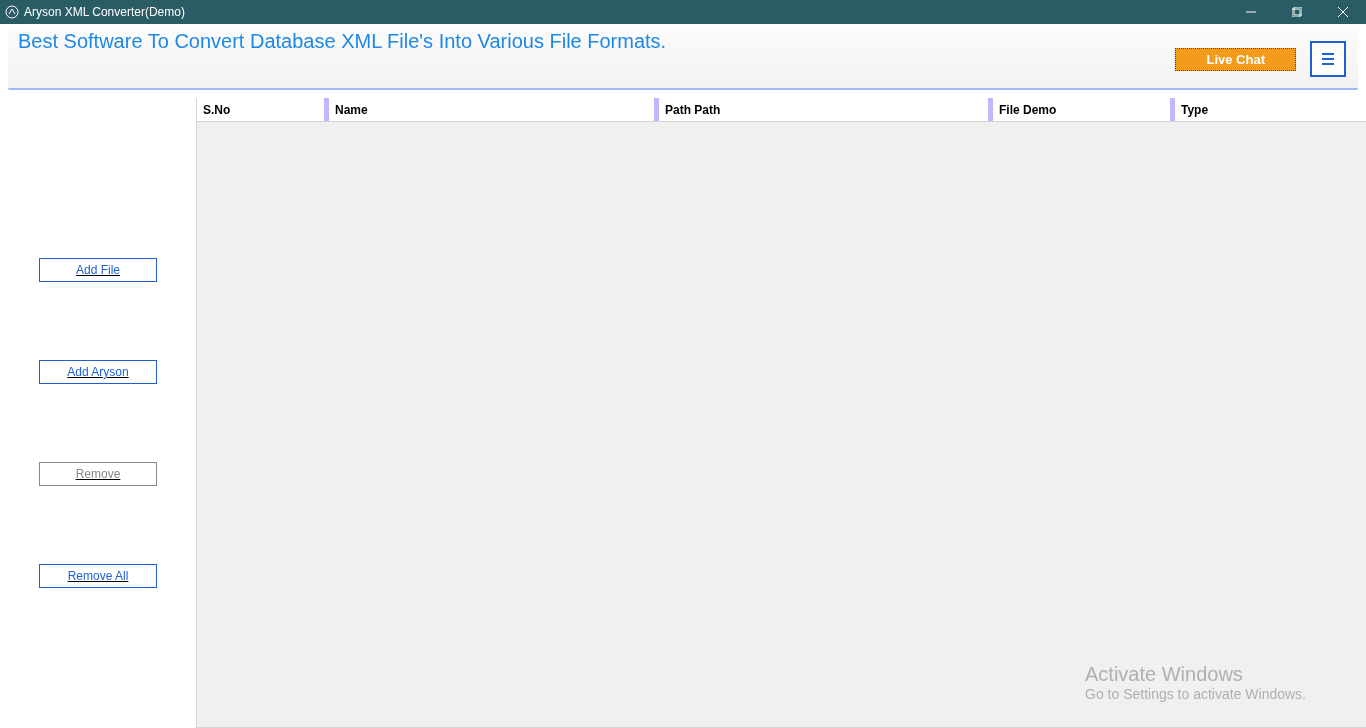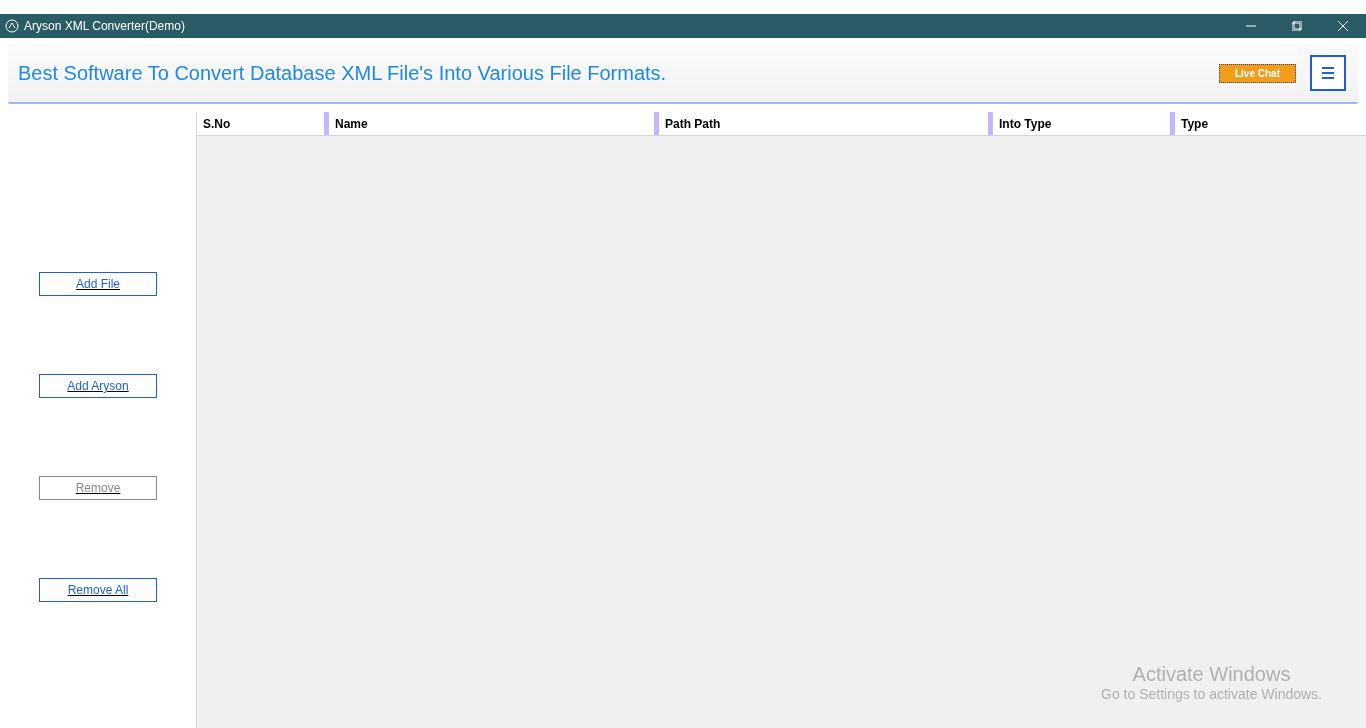--- a/index.html
+++ b/index.html
@@ -17,21 +17,20 @@
     }
     
     .titlebar {
       height: 24px;
       background: #2a5c65;
       color: #ffffff;
       display: flex;
       align-items: center;
       font-size: 12px;
       padding-left: 4px;
-      margin-top: 14px;
     }
     .titlebar .app-icon {
       width: 16px;
       height: 16px;
       margin-right: 4px;
       display: inline-flex;
       align-items: center;
       justify-content: center;
     }
     .titlebar .app-title {
@@ -54,42 +53,41 @@
       cursor: pointer;
     }
     
     .header-banner {
       margin: 6px 8px 4px 8px;
       height: 60px;
       border-radius: 2px;
       background: linear-gradient(to bottom, #fbfbfb, #f2f2f2);
       border-bottom: 2px solid #9fb7f5;
       display: flex;
-      align-items: center;
       padding: 0 12px 0 10px;
       position: relative;
     }
     .header-banner .headline {
       color: #1e88e5;
       font-size: 20px;
       font-weight: 400;
     }
     .header-banner .right-controls {
       margin-left: auto;
       display: flex;
       align-items: center;
       gap: 14px;
     }
     .live-chat-btn {
       background: #f39b1a;
       color: #ffffff;
       border: 1px dotted #2a4a8a;
-      font-size: 10px;
+      font-size: 13px;
       font-weight: 600;
-      padding: 3px 15px;
+      padding: 3px 30px;
       cursor: pointer;
       margin-left: 28px;
     }
     .menu-btn {
       width: 36px;
       height: 36px;
       border: 2px solid #1e5fd6;
       display: flex;
       align-items: center;
       justify-content: center;
@@ -159,23 +157,23 @@
     .col-type { width: 182px; flex: 0 0 182px; }
     .col-size { flex: 1; border-right: none !important; }
     .table-body {
       flex: 1;
       background: #f0f0f0;
       border-bottom: 1px solid #d4d4d4;
     }
     
     .watermark {
       position: absolute;
-      right: 44px;
+      right: 60px;
       bottom: 26px;
-      text-align: center;
+      text-align: left;
       color: #7a7a7a;
       opacity: 0.55;
       pointer-events: none;
       margin-left: 23px;
     }
     .watermark .wm-title {
       font-size: 20px;
       font-weight: 400;
     }
     .watermark .wm-sub {
@@ -234,21 +232,21 @@
     <button class="side-btn">Add File</button>
     <button class="side-btn">Add Aryson</button>
     <button class="side-btn disabled">Remove</button>
     <button class="side-btn">Remove All</button>
   </div>
   <div class="table-area">
     <div class="table-header">
       <div class="col col-sno">S.No</div>
       <div class="col col-name">Name</div>
       <div class="col col-path">Path Path</div>
-      <div class="col col-type">Into Type</div>
+      <div class="col col-type">File Demo</div>
       <div class="col col-size">Type</div>
     </div>
     <div class="table-body"></div>
   </div>
 </div>
 
 <div class="watermark">
   <div class="wm-title">Activate Windows</div>
   <div class="wm-sub">Go to Settings to activate Windows.</div>
 </div>

